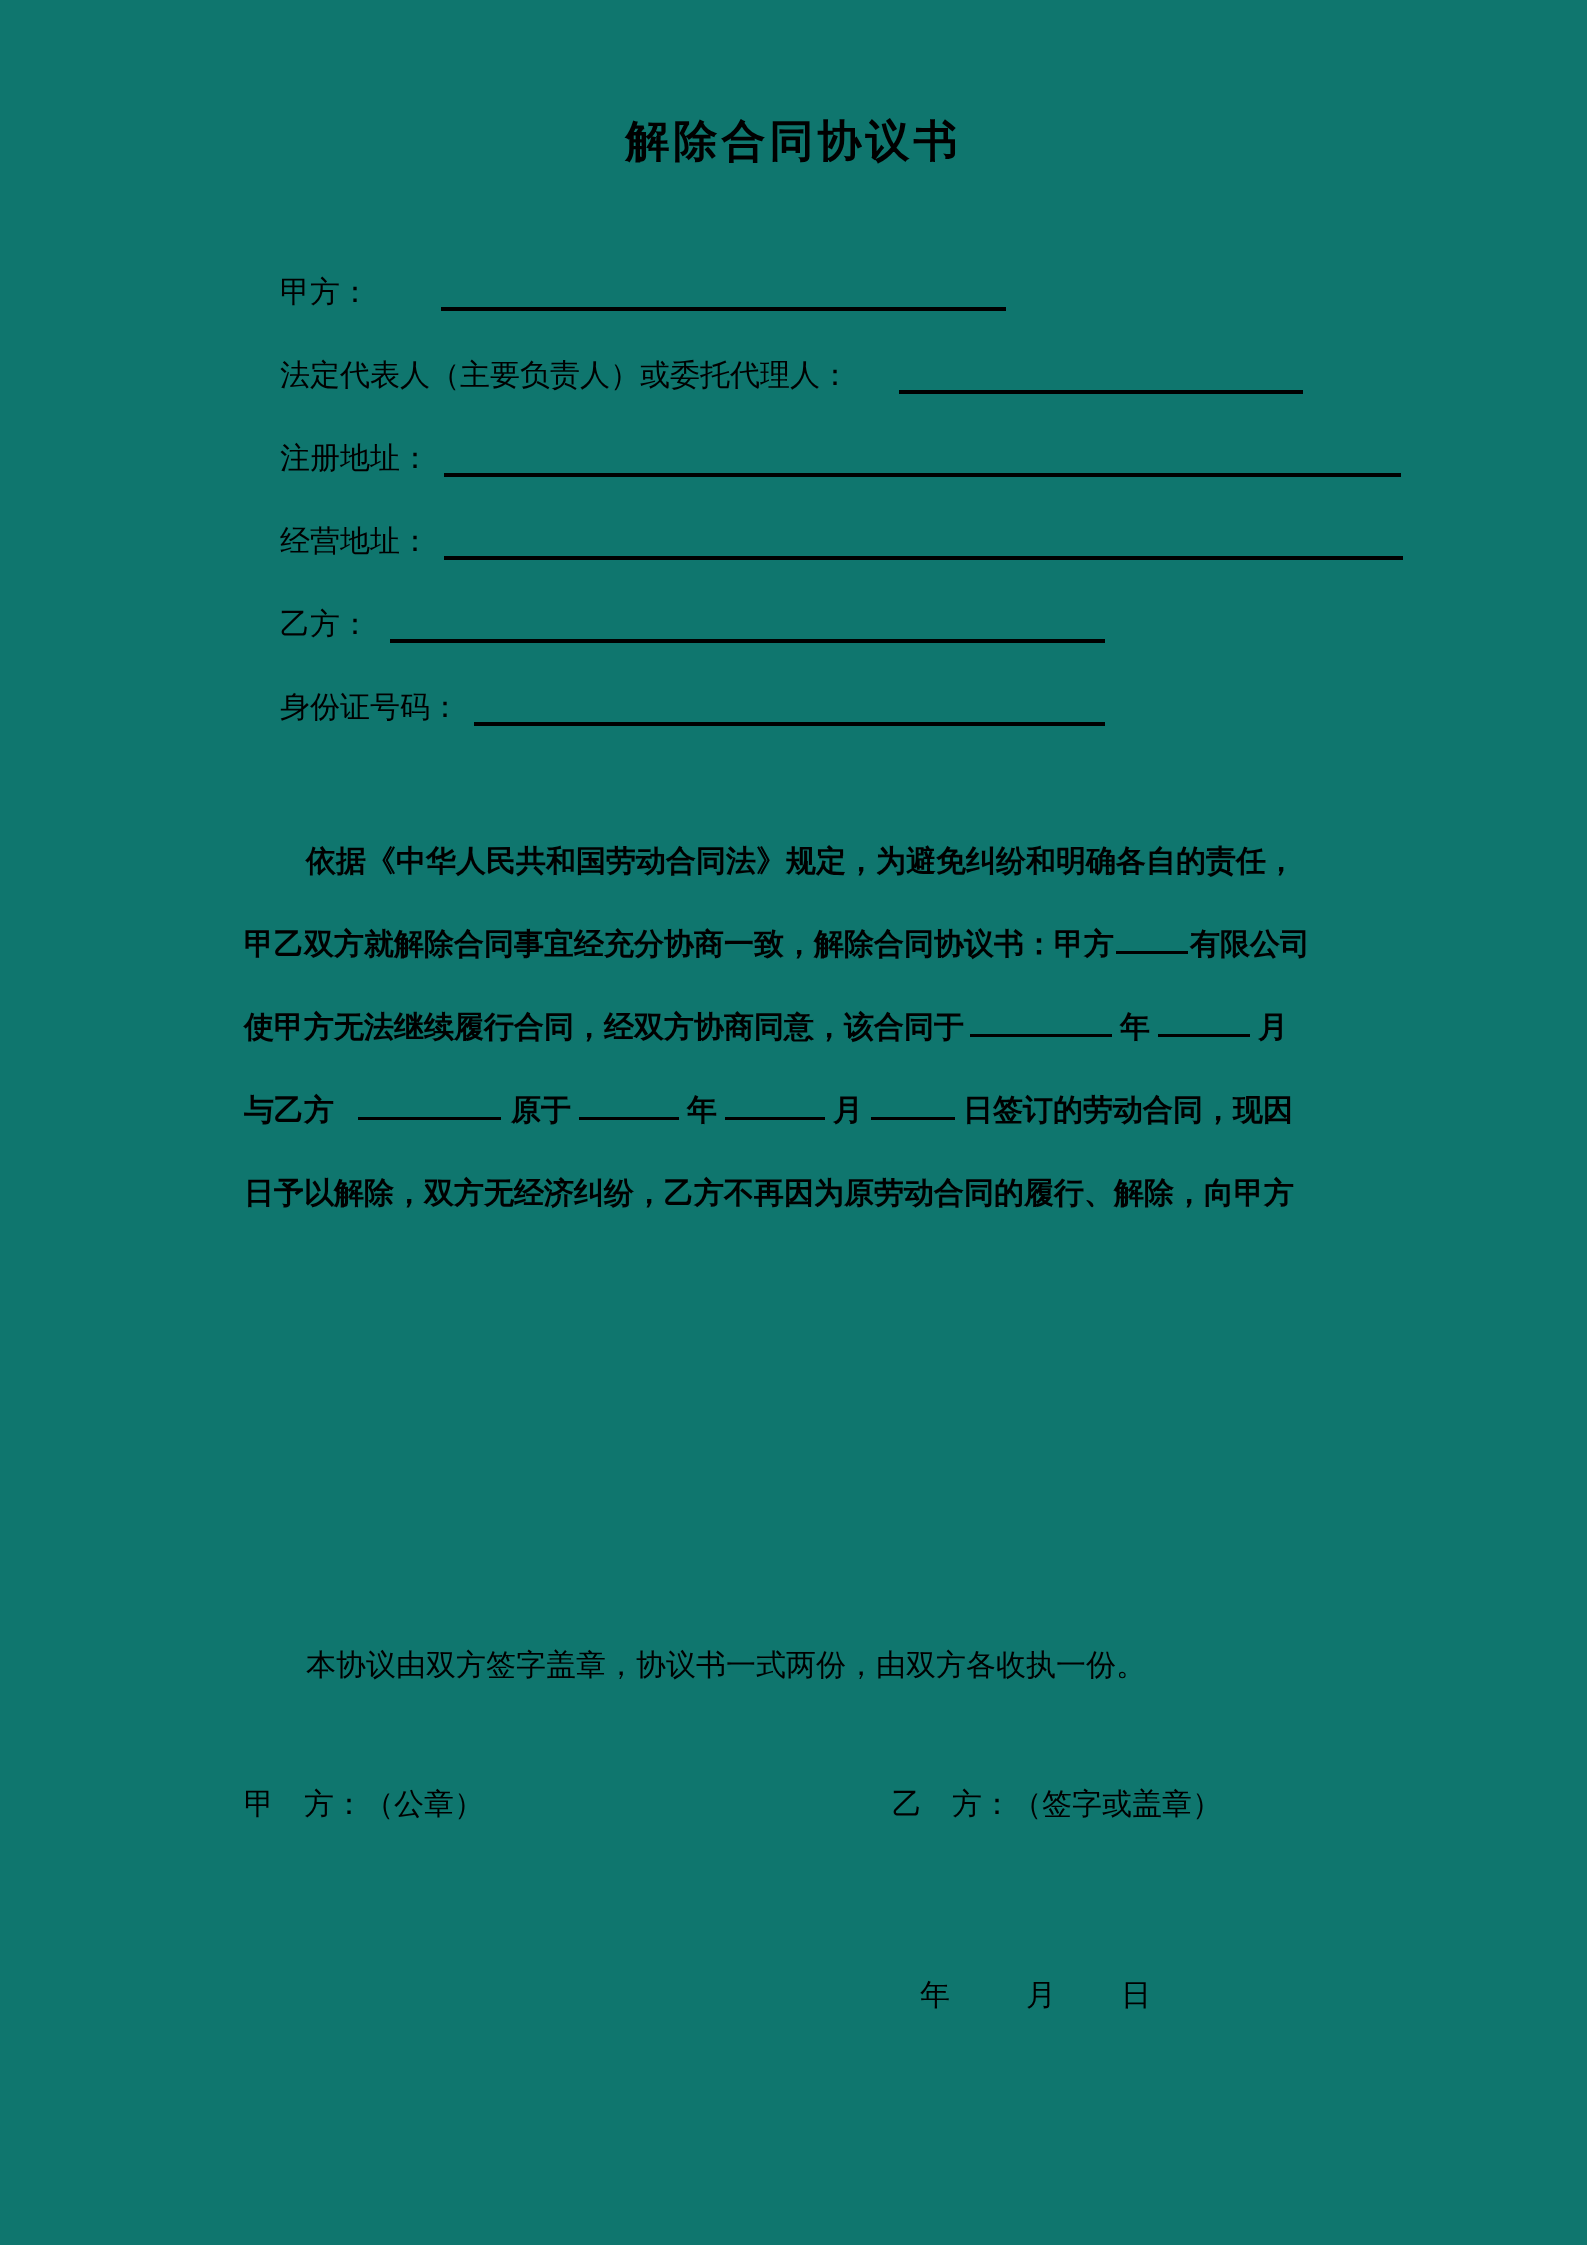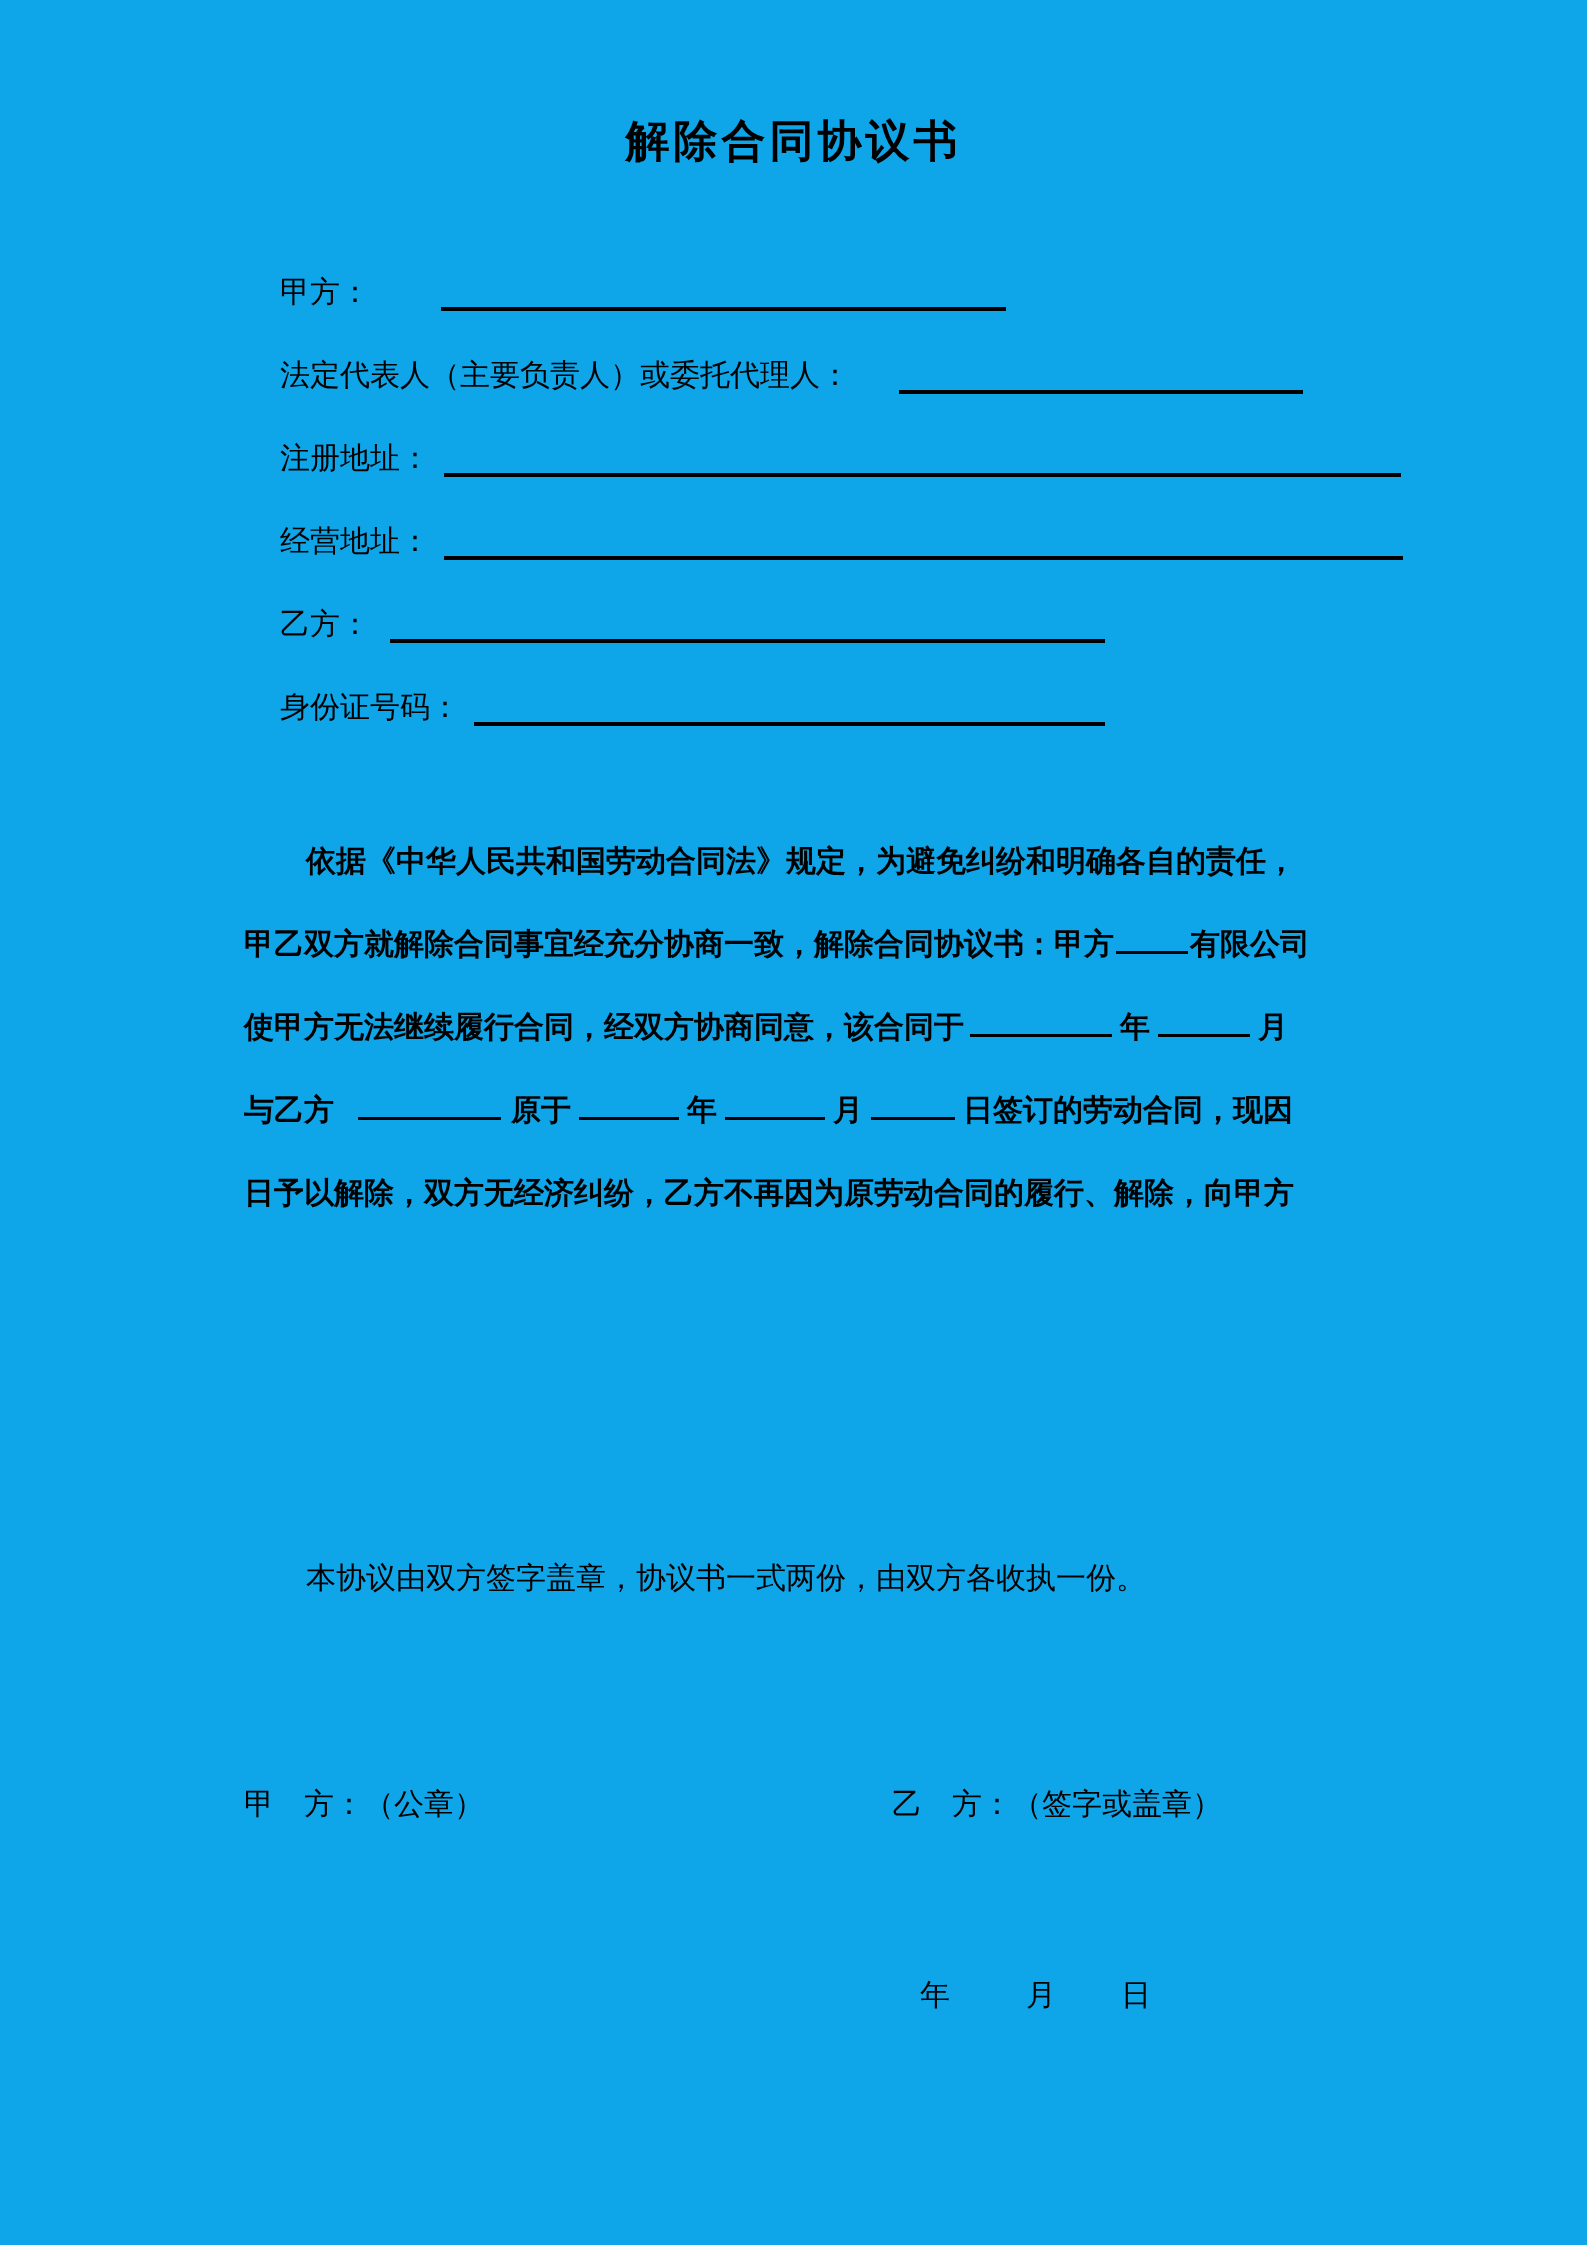--- a/index.html
+++ b/index.html
@@ -1,19 +1,19 @@
 <!DOCTYPE html>
 <html><head>
 <meta charset="utf-8">
 <style>
   html,body{margin:0;padding:0;background:#ffffff;}
   .page{
     position:relative;
     width:1587px;height:2245px;
-    background:#0ea5e9;
+    background:#0f766e;
     color:#000;
     font-family:"Liberation Serif","DejaVu Serif",serif;
     overflow:hidden;
   }
   .title{
     position:absolute;top:112px;left:0;width:100%;
     text-align:center;
     font-size:44px;font-weight:bold;letter-spacing:4px;
   }
   .form-section{position:absolute;top:250px;left:244px;width:1120px;margin-left:36px;}
@@ -29,21 +29,21 @@
   .body-line{height:83px;line-height:83px;white-space:nowrap;font-weight:bold;}
   .indent{padding-left:62px;}
   .iblank{display:inline-block;height:2px;border-bottom:3px solid #000;vertical-align:baseline;margin:0 8px;}
   .ib-company{width:72px;margin:0 2px;}
   .ib-partyb{width:143px;margin:0 10px 0 24px;}
   .ib-year3{width:100px;}
   .ib-month3{width:100px;}
   .ib-day3{width:84px;}
   .ib-year4{width:142px;margin-left:6px;}
   .ib-month4{width:92px;}
-  .closing-section{position:absolute;top:1536px;left:244px;width:1122px;
+  .closing-section{position:absolute;top:1623px;left:244px;width:1122px;
     height:83px;line-height:83px;font-size:30px;white-space:nowrap;}
   .sign-section{position:absolute;top:1762px;left:244px;width:1122px;height:83px;
     font-size:30px;line-height:83px;text-align:center;}
   .sign-a{position:absolute;left:0;top:0;white-space:nowrap;}
   .sign-b{position:absolute;left:648px;top:0;white-space:nowrap;}
   .date-section{position:absolute;top:1953px;left:244px;width:1122px;height:83px;
     font-size:30px;line-height:83px;}
   .date-y{position:absolute;left:676px;top:0;}
   .date-m{position:absolute;left:782px;top:0;}
   .date-d{position:absolute;left:877px;top:0;}

